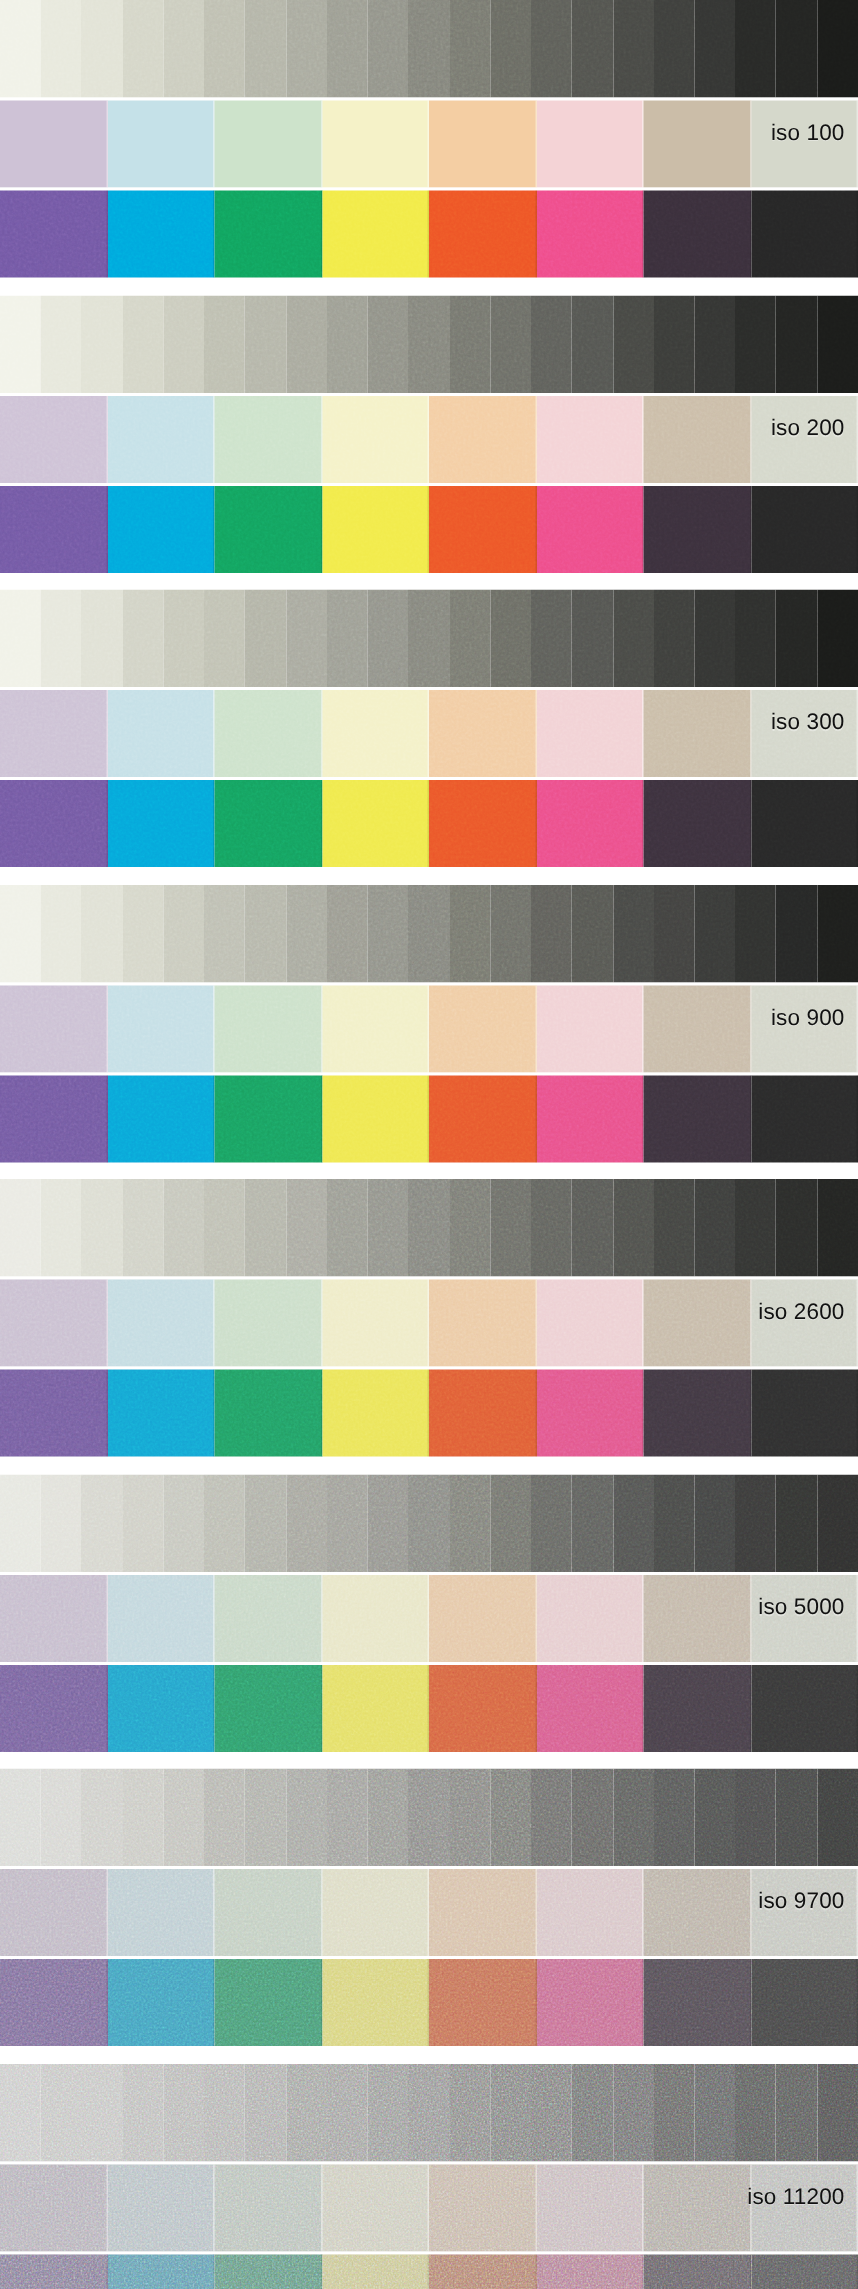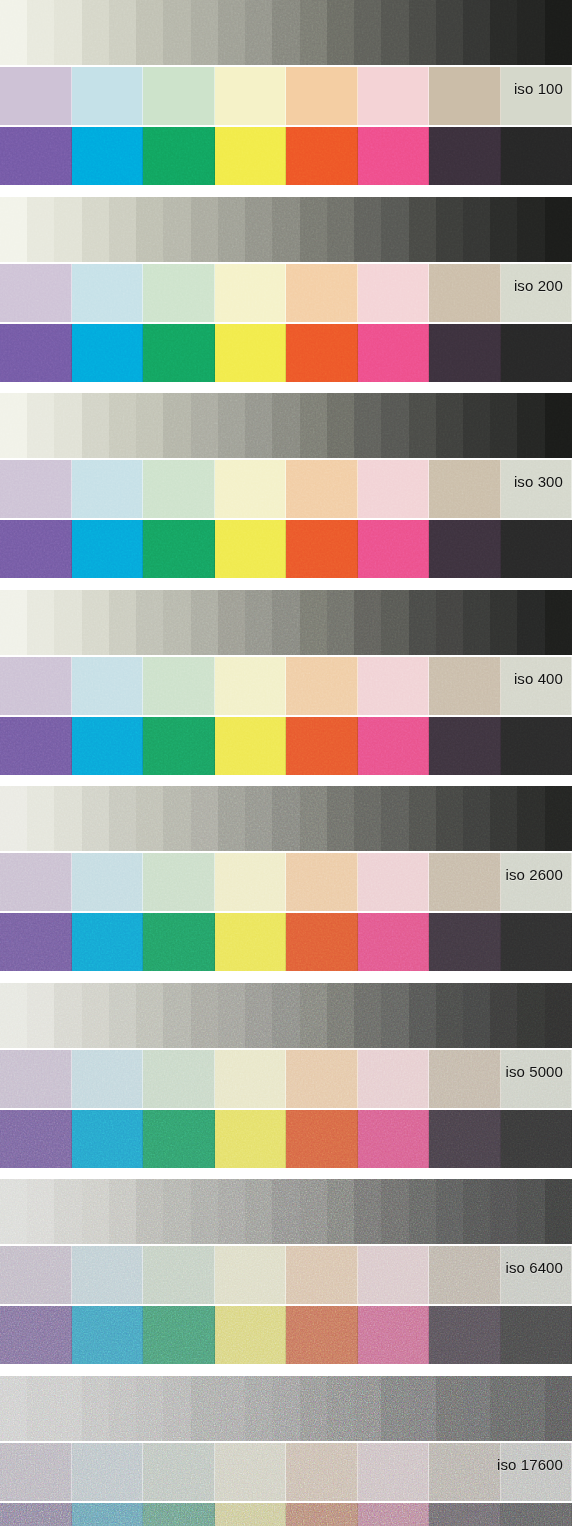--- a/index.html
+++ b/index.html
@@ -326,21 +326,21 @@
         <div class="noise" style="opacity: 0.29;"><svg width="100%" height="100%" preserveAspectRatio="none">
             <filter id="n765-96484" x="0" y="0" width="100%" height="100%">
               <feTurbulence type="fractalNoise" baseFrequency="0.577" numOctaves="3" stitchTiles="stitch" seed="372"></feTurbulence>
               <feColorMatrix type="saturate" values="0.307375"></feColorMatrix>
               <feFuncR type="linear" slope="0.51475" intercept="0.29235"></feFuncR>
               <feFuncG type="linear" slope="0.51475" intercept="0.29235"></feFuncG>
               <feFuncB type="linear" slope="0.51475" intercept="0.29235"></feFuncB>
             </filter>
             <rect width="100%" height="100%" filter="url(#n765-96484)"></rect>
           </svg></div>
-        <div class="iso-label">iso 400</div>
+        <div class="iso-label">iso 900</div>
       </div>
       <div class="color-row sat-row">
         <div class="color-cell" style="background: rgb(115, 91, 162);"></div>
         <div class="color-cell" style="background: rgb(10, 166, 216);"></div>
         <div class="color-cell" style="background: rgb(26, 161, 97);"></div>
         <div class="color-cell" style="background: rgb(239, 232, 81);"></div>
         <div class="color-cell" style="background: rgb(232, 89, 46);"></div>
         <div class="color-cell" style="background: rgb(233, 82, 139);"></div>
         <div class="color-cell" style="background: rgb(61, 51, 62);"></div>
         <div class="color-cell" style="background: rgb(42, 42, 42);"></div>
@@ -557,21 +557,21 @@
         <div class="noise" style="opacity: 0.595;"><svg width="100%" height="100%" preserveAspectRatio="none">
             <filter id="n4080-43645" x="0" y="0" width="100%" height="100%">
               <feTurbulence type="fractalNoise" baseFrequency="0.693" numOctaves="3" stitchTiles="stitch" seed="327"></feTurbulence>
               <feColorMatrix type="saturate" values="0.556"></feColorMatrix>
               <feFuncR type="linear" slope="1.012" intercept="0.2592"></feFuncR>
               <feFuncG type="linear" slope="1.012" intercept="0.2592"></feFuncG>
               <feFuncB type="linear" slope="1.012" intercept="0.2592"></feFuncB>
             </filter>
             <rect width="100%" height="100%" filter="url(#n4080-43645)"></rect>
           </svg></div>
-        <div class="iso-label">iso 6400</div>
+        <div class="iso-label">iso 9700</div>
       </div>
       <div class="color-row sat-row">
         <div class="color-cell" style="background: rgb(126, 112, 154);"></div>
         <div class="color-cell" style="background: rgb(69, 158, 188);"></div>
         <div class="color-cell" style="background: rgb(76, 153, 117);"></div>
         <div class="color-cell" style="background: rgb(215, 211, 125);"></div>
         <div class="color-cell" style="background: rgb(196, 114, 90);"></div>
         <div class="color-cell" style="background: rgb(198, 111, 145);"></div>
         <div class="color-cell" style="background: rgb(86, 80, 87);"></div>
         <div class="color-cell" style="background: rgb(73, 73, 73);"></div>
@@ -634,21 +634,21 @@
         <div class="noise" style="opacity: 0.846;"><svg width="100%" height="100%" preserveAspectRatio="none">
             <filter id="n6800-44375" x="0" y="0" width="100%" height="100%">
               <feTurbulence type="fractalNoise" baseFrequency="0.788" numOctaves="3" stitchTiles="stitch" seed="641"></feTurbulence>
               <feColorMatrix type="saturate" values="0.76"></feColorMatrix>
               <feFuncR type="linear" slope="1.42" intercept="0.23199999999999998"></feFuncR>
               <feFuncG type="linear" slope="1.42" intercept="0.23199999999999998"></feFuncG>
               <feFuncB type="linear" slope="1.42" intercept="0.23199999999999998"></feFuncB>
             </filter>
             <rect width="100%" height="100%" filter="url(#n6800-44375)"></rect>
           </svg></div>
-        <div class="iso-label">iso 17600</div>
+        <div class="iso-label">iso 11200</div>
       </div>
       <div class="color-row sat-row">
         <div class="color-cell" style="background: rgb(133, 125, 150);"></div>
         <div class="color-cell" style="background: rgb(102, 154, 173);"></div>
         <div class="color-cell" style="background: rgb(104, 150, 129);"></div>
         <div class="color-cell" style="background: rgb(199, 196, 146);"></div>
         <div class="color-cell" style="background: rgb(176, 129, 114);"></div>
         <div class="color-cell" style="background: rgb(178, 128, 148);"></div>
         <div class="color-cell" style="background: rgb(104, 100, 104);"></div>
         <div class="color-cell" style="background: rgb(94, 94, 95);"></div>

